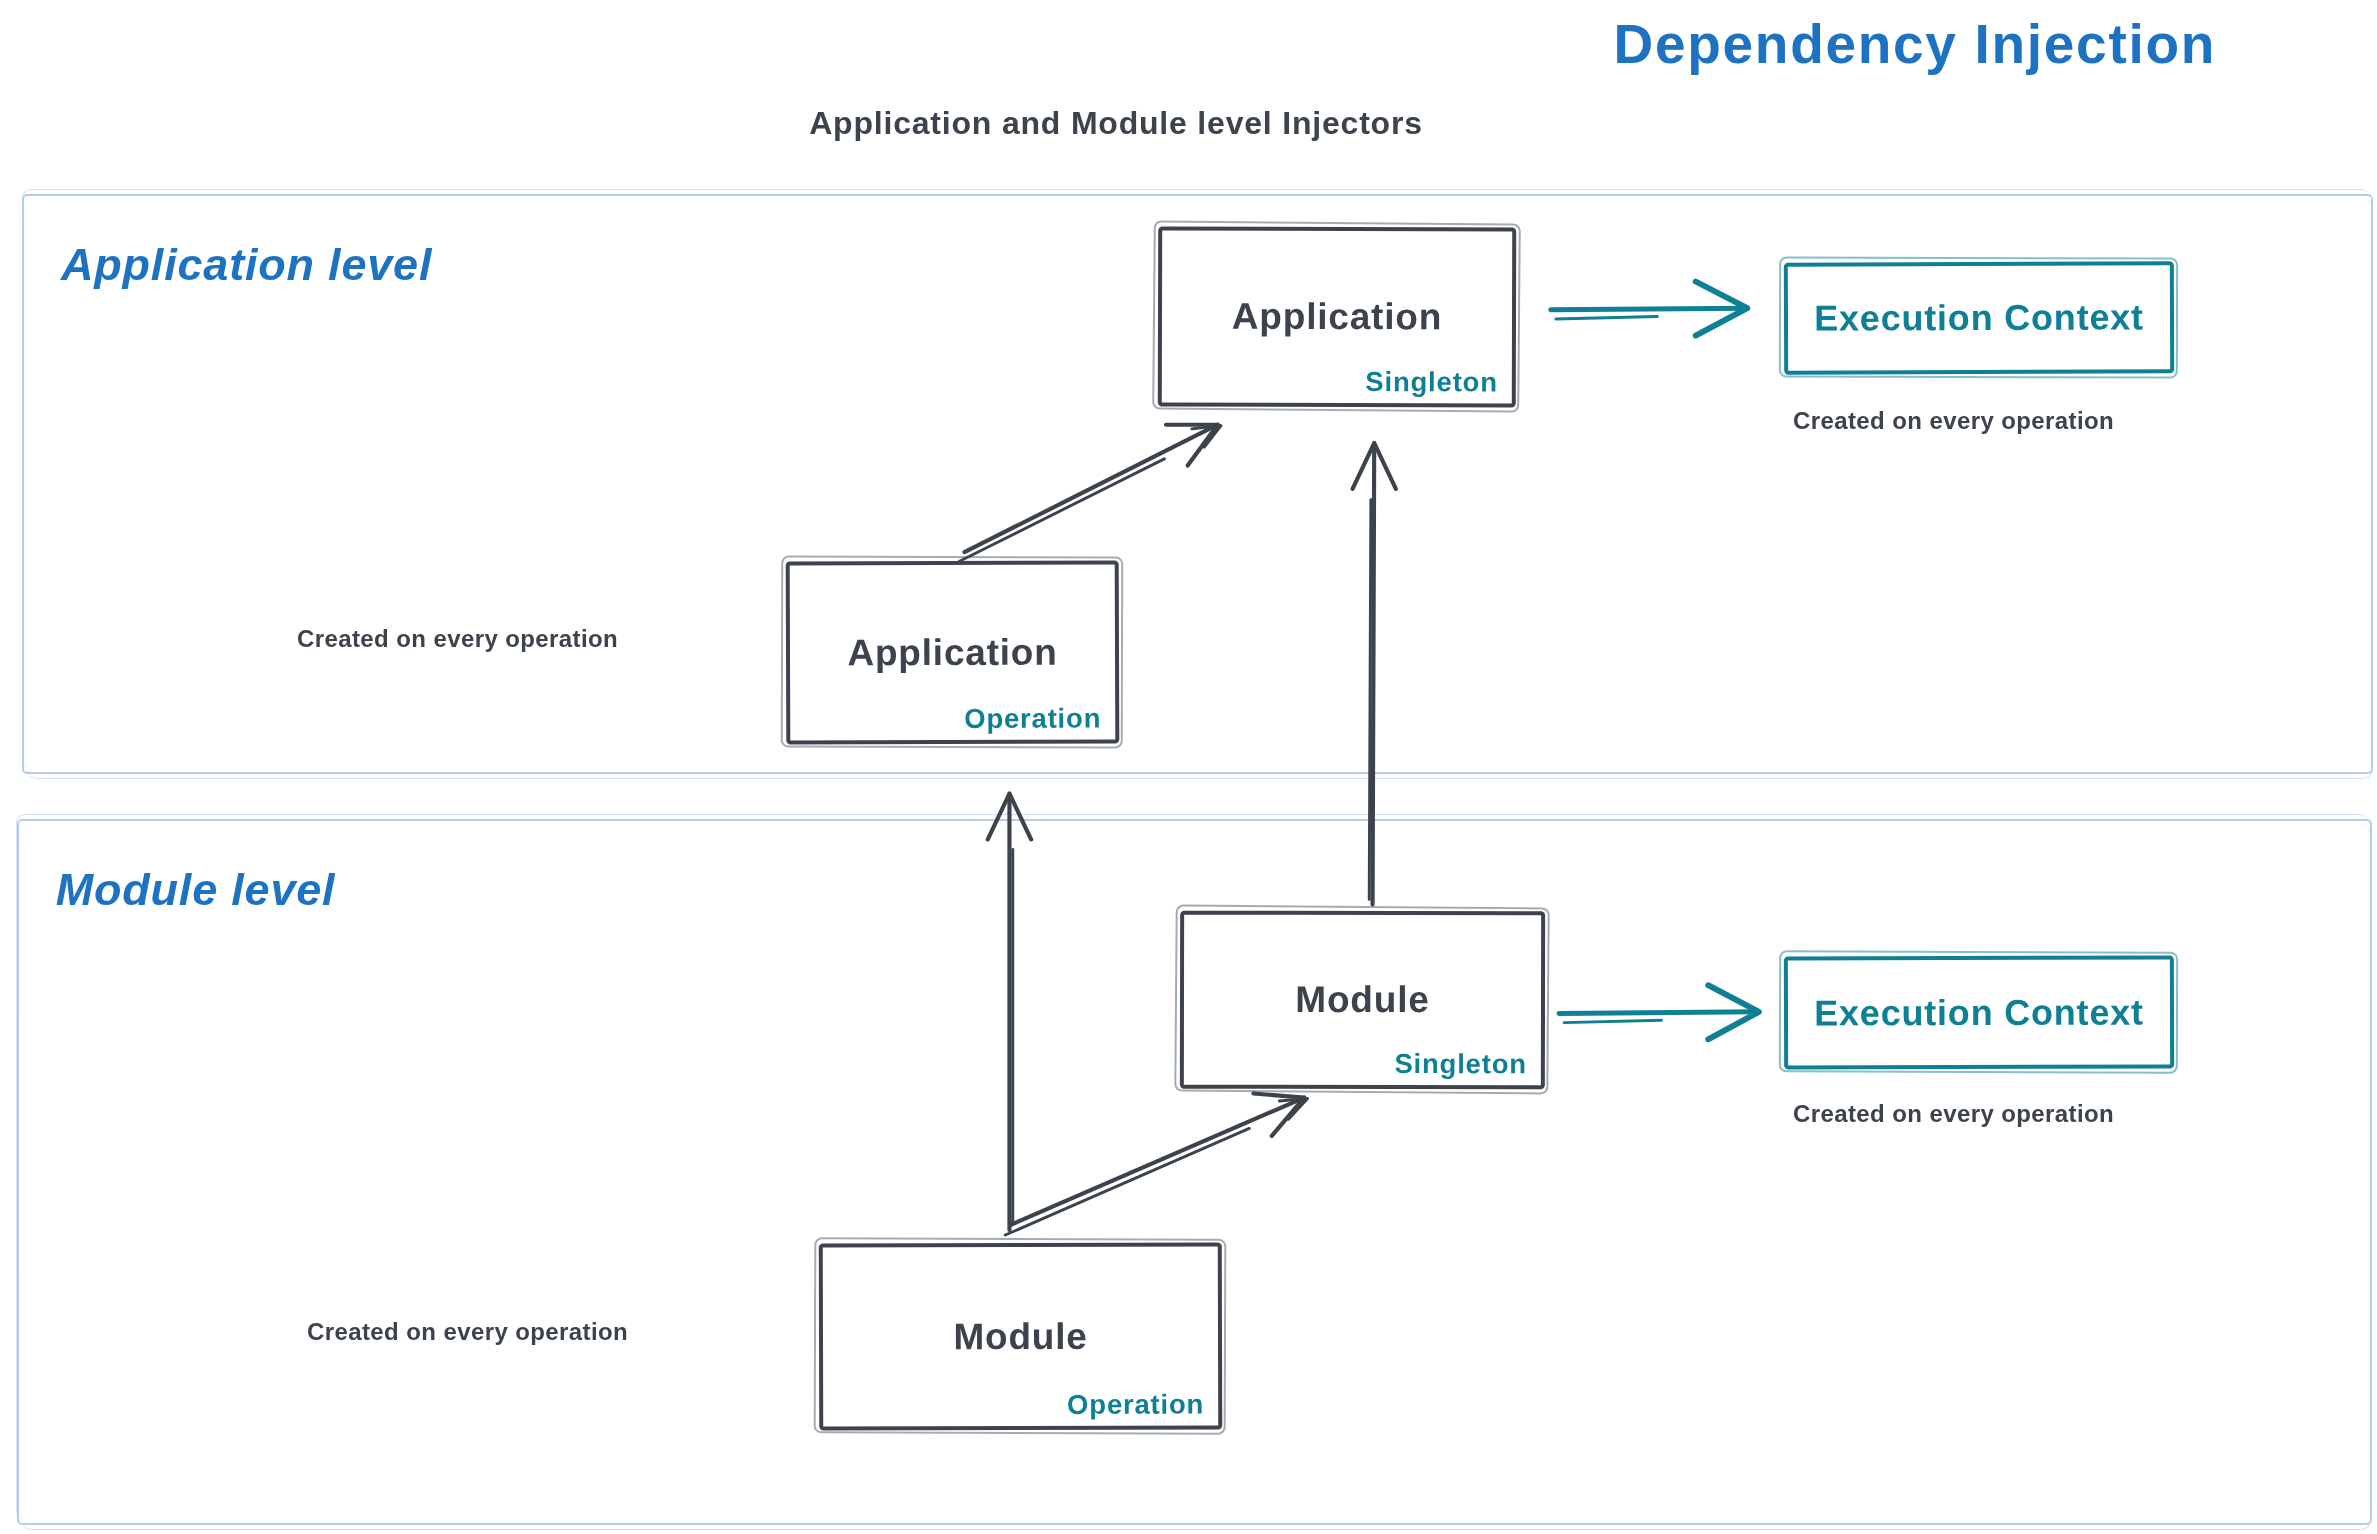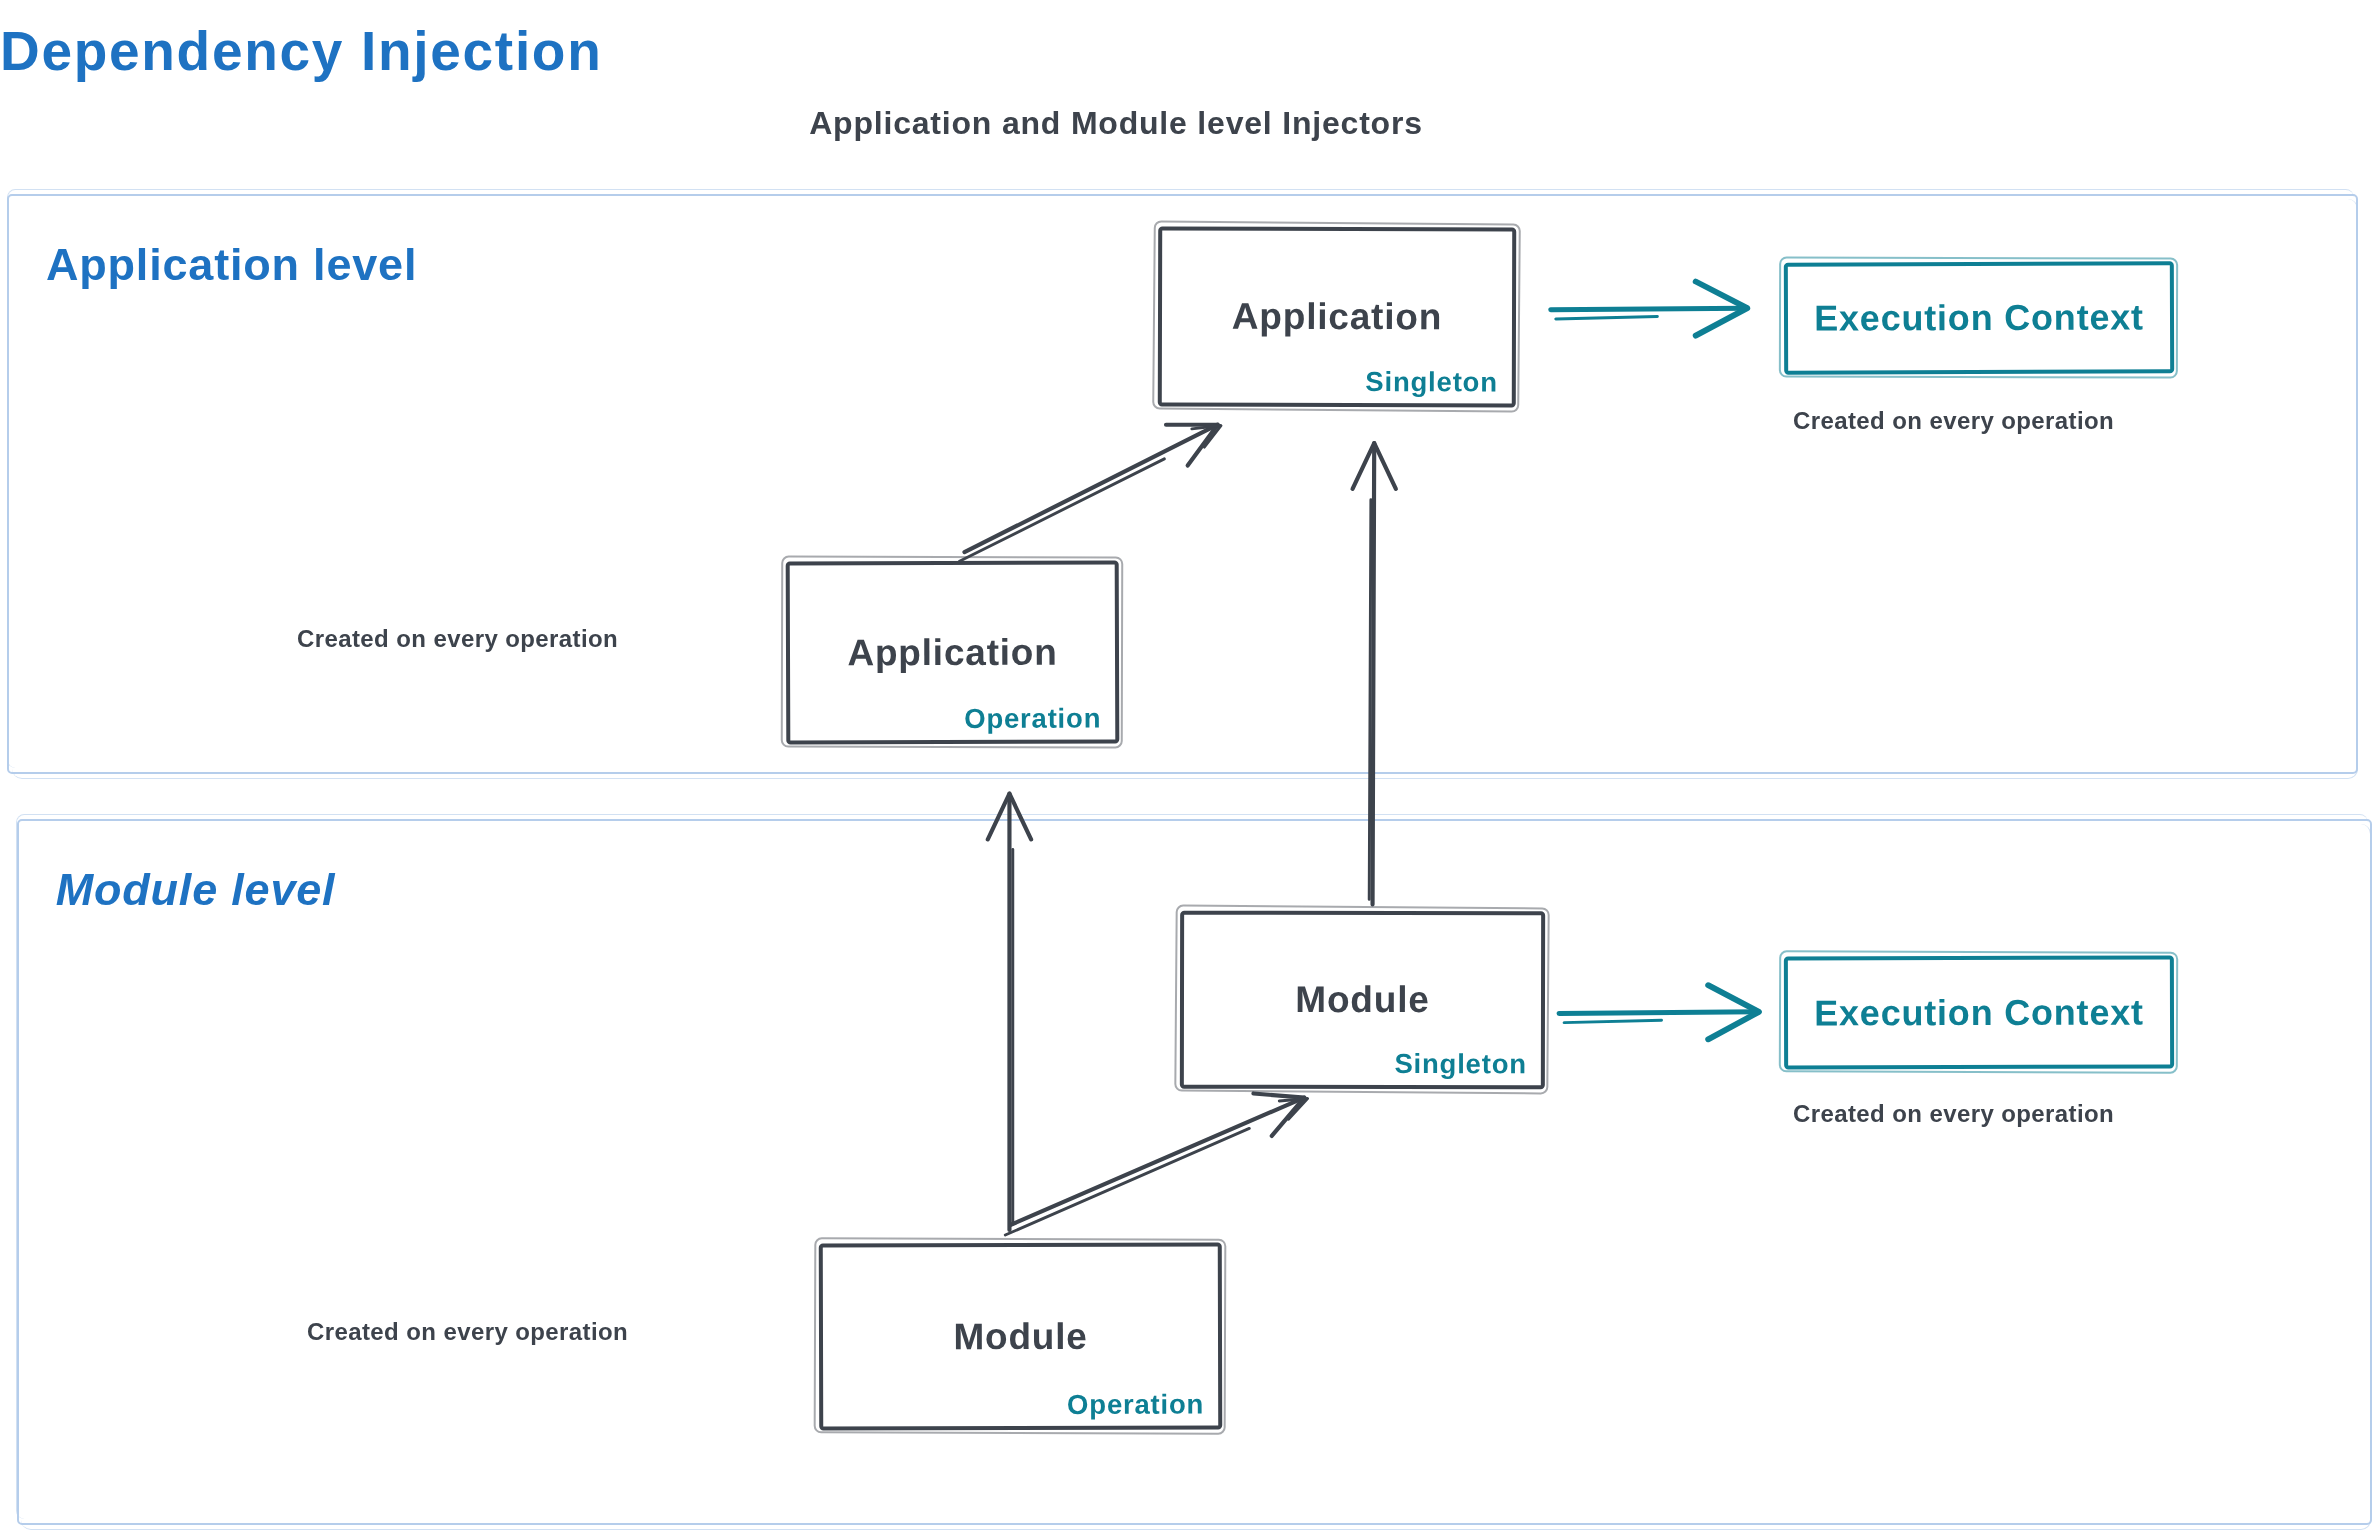--- a/index.html
+++ b/index.html
@@ -8,33 +8,33 @@
     --teal:#0e7f94;
     --frame:#b5cdeb;
     --frame-soft:rgba(181,205,235,.6);
     --dark-soft:rgba(61,67,76,.45);
     --teal-soft:rgba(14,127,148,.5);
   }
   html,body{margin:0;padding:0;background:#fff;}
   body{width:2377px;height:1534px;overflow:hidden;font-family:"Liberation Sans",sans-serif;}
   #canvas{position:relative;width:2377px;height:1534px;background:#fff;}
 
-  .title{position:absolute;left:0;top:11.7px;width:2216px;text-align:left;
-         font-size:55px;font-weight:700;color:var(--blue);letter-spacing:1.7px;margin-top:7px;}
+  .title{position:absolute;left:0;top:11.7px;width:2216px;text-align:right;
+         font-size:55px;font-weight:700;color:var(--blue);letter-spacing:1.7px;}
   .subtitle{position:absolute;left:0;top:105px;width:2216px;text-align:center;
          font-size:32px;font-weight:600;color:var(--dark);letter-spacing:0.8px;margin-left:8px;}
 
   .level{position:absolute;border:2.5px solid var(--frame);border-radius:5px;}
   .level::before{content:"";position:absolute;inset:-6.7px 1.7px 4.2px -2.5px;
          border-top:1.7px solid var(--frame-soft);border-left:1.7px solid var(--frame-soft);
          border-radius:8.3px;pointer-events:none;}
   .level::after{content:"";position:absolute;inset:2.5px -1.7px -6.7px 2.5px;
          border-bottom:1.7px solid var(--frame-soft);border-right:1.7px solid var(--frame-soft);
          border-radius:10px;pointer-events:none;}
-  #level-application{left:7px;top:194px;width:2347px;height:576px;}
+  #level-application{left:22px;top:194px;width:2347px;height:576px;font-style:italic;}
   #level-module{left:16.7px;top:819px;width:2351px;height:702px;font-style:italic;}
   .level-label{position:absolute;left:37px;top:43px;font-size:45px;font-weight:700;
          color:var(--blue);letter-spacing:0.8px;white-space:nowrap;}
 
   .node{position:absolute;border:4.2px solid var(--dark);border-radius:4.2px;background:#fff;
         display:flex;align-items:center;justify-content:center;}
   .node::after{content:"";position:absolute;inset:-9.2px -7.5px -8.3px -9.2px;
         border:2.5px solid var(--dark-soft);border-radius:7.5px;transform:rotate(.35deg);
         pointer-events:none;}
   .node-label{font-size:37px;font-weight:600;color:var(--dark);letter-spacing:0.8px;white-space:nowrap;}

